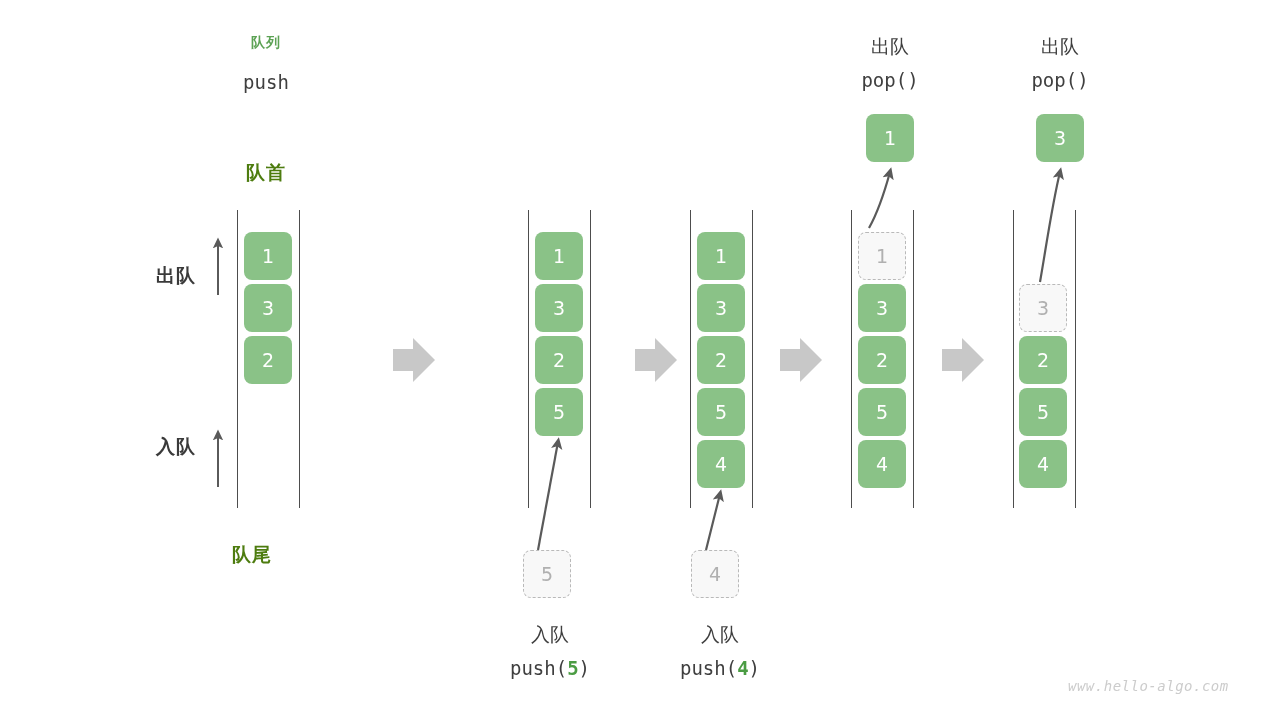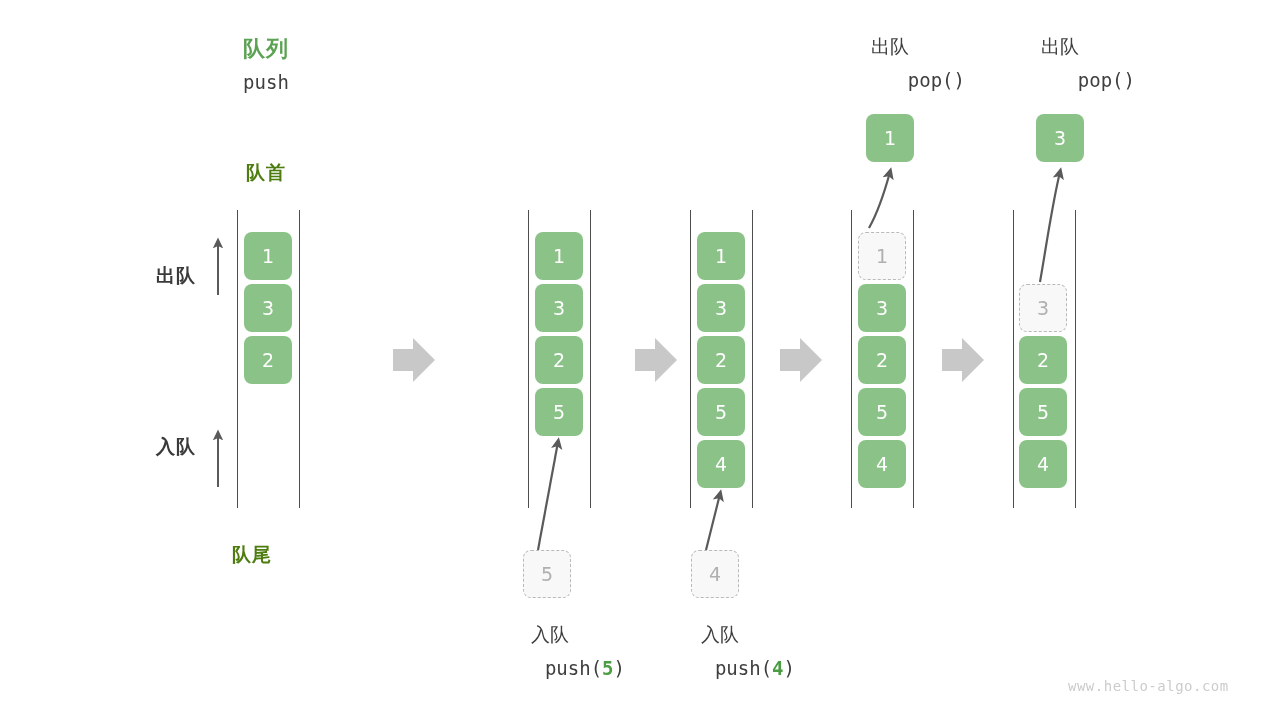--- a/index.html
+++ b/index.html
@@ -8,40 +8,40 @@
     background: #ffffff;
     font-family: "Liberation Sans", "DejaVu Sans", sans-serif;
     overflow: hidden;
   }
   #stage { position: relative; width: 1280px; height: 720px; }
 
   .abs { position: absolute; }
 
   
   .title-cn {
-    font-size: 22px; font-weight: bold; color: #5ca254;
+    font-size: 14px; font-weight: bold; color: #5ca254;
     letter-spacing: 1px; text-align: center; white-space: nowrap;
   }
   .title-en {
     font-size: 19px; color: #3f3f3f; text-align: center; white-space: nowrap;
     font-family: "DejaVu Sans Mono", "Liberation Mono", monospace;
   }
   .head-cn {
     font-size: 19px; font-weight: bold; color: #4d7c0f;
     letter-spacing: 1px; text-align: center; white-space: nowrap;
   }
   .side-cn {
     font-size: 19px; font-weight: bold; color: #3a3a3a;
     letter-spacing: 1px; text-align: center; white-space: nowrap;
   }
   .op-cn {
     font-size: 19px; color: #3f3f3f; text-align: center; white-space: nowrap;
   }
   .op-code {
-    font-size: 19px; color: #3f3f3f; text-align: right; white-space: nowrap;
+    font-size: 19px; color: #3f3f3f; text-align: center; white-space: nowrap;
     font-family: "DejaVu Sans Mono", "Liberation Mono", monospace;
   }
   .op-code .arg { color: #4b9c43; font-weight: bold; }
   .watermark {
     font-size: 14px; color: #cccccc; white-space: nowrap;
     font-family: "DejaVu Sans Mono", "Liberation Mono", monospace;
     letter-spacing: 0.5px;
   }
 
   
@@ -193,15 +193,15 @@
 
     <div class="rail" style="left:1013px; top:210px; height:298px;"></div>
     <div class="rail" style="left:1075px; top:210px; height:298px;"></div>
 
     <div class="cell ghost" style="left:1019px; top:284px;">3</div>
     <div class="cell" style="left:1019px; top:336px;">2</div>
     <div class="cell" style="left:1019px; top:388px;">5</div>
     <div class="cell" style="left:1019px; top:440px;">4</div>
   </div>
 
-  <div class="abs watermark" style="left:1068px; top:678px;">www.hello-algo.com</div>
+  <div class="abs watermark" style="left:1068px; top:678px;font-style:italic;">www.hello-algo.com</div>
 
 </div>
 
 </body></html>

